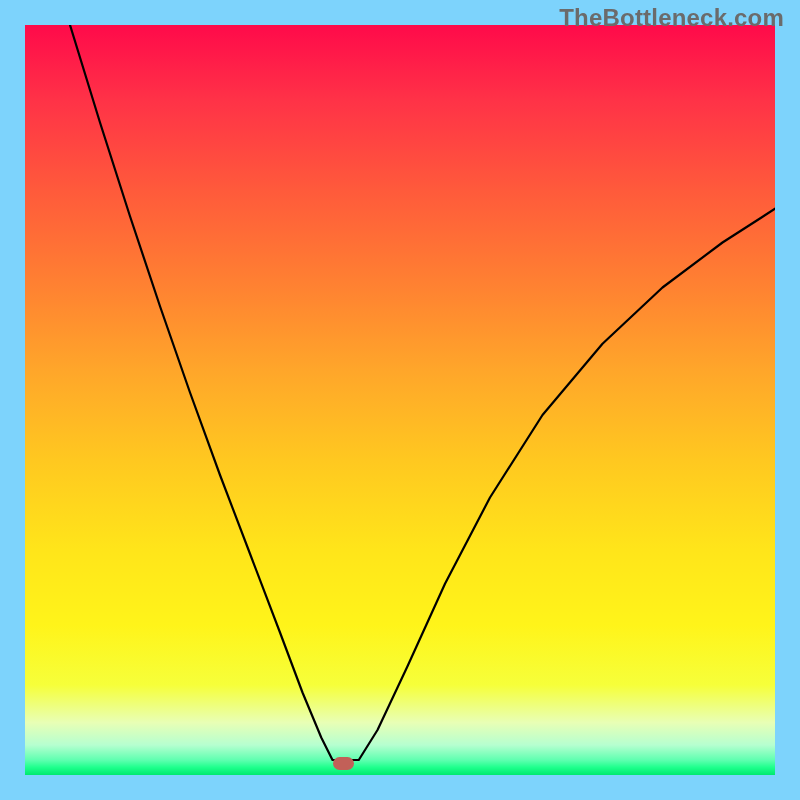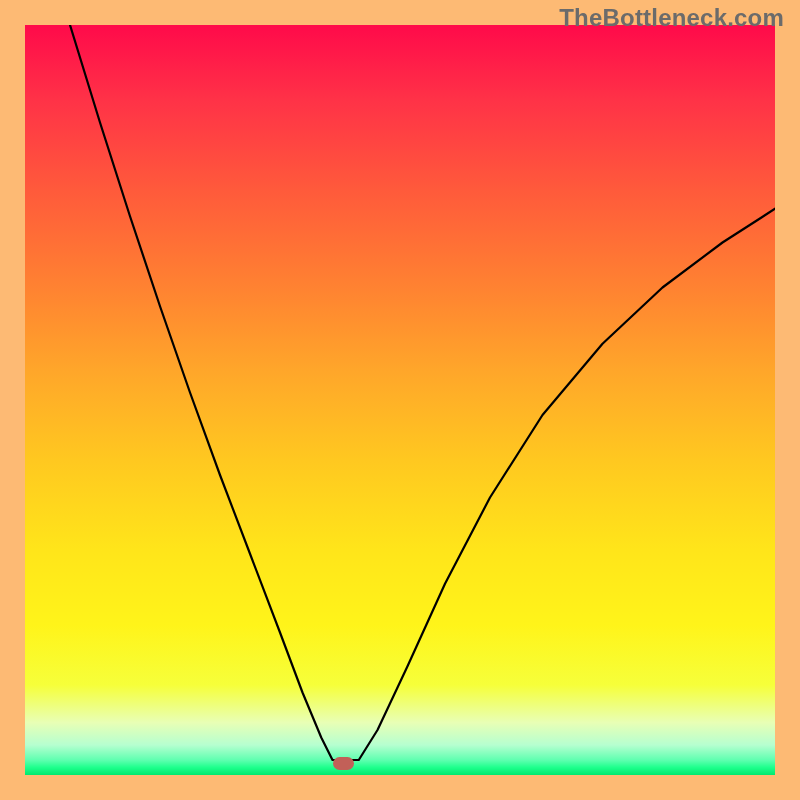--- a/index.html
+++ b/index.html
@@ -7,21 +7,21 @@
     padding: 0;
     width: 800px;
     height: 800px;
     background: #000000;
     overflow: hidden;
   }
   .frame {
     position: relative;
     width: 800px;
     height: 800px;
-    background: #fdba74;
+    background: #7dd3fc;
   }
   .watermark {
     position: absolute;
     top: 4px;
     right: 16px;
     font-family: Arial, Helvetica, sans-serif;
     font-size: 24px;
     font-weight: 600;
     color: #6b6b6b;
     letter-spacing: 0.2px;

